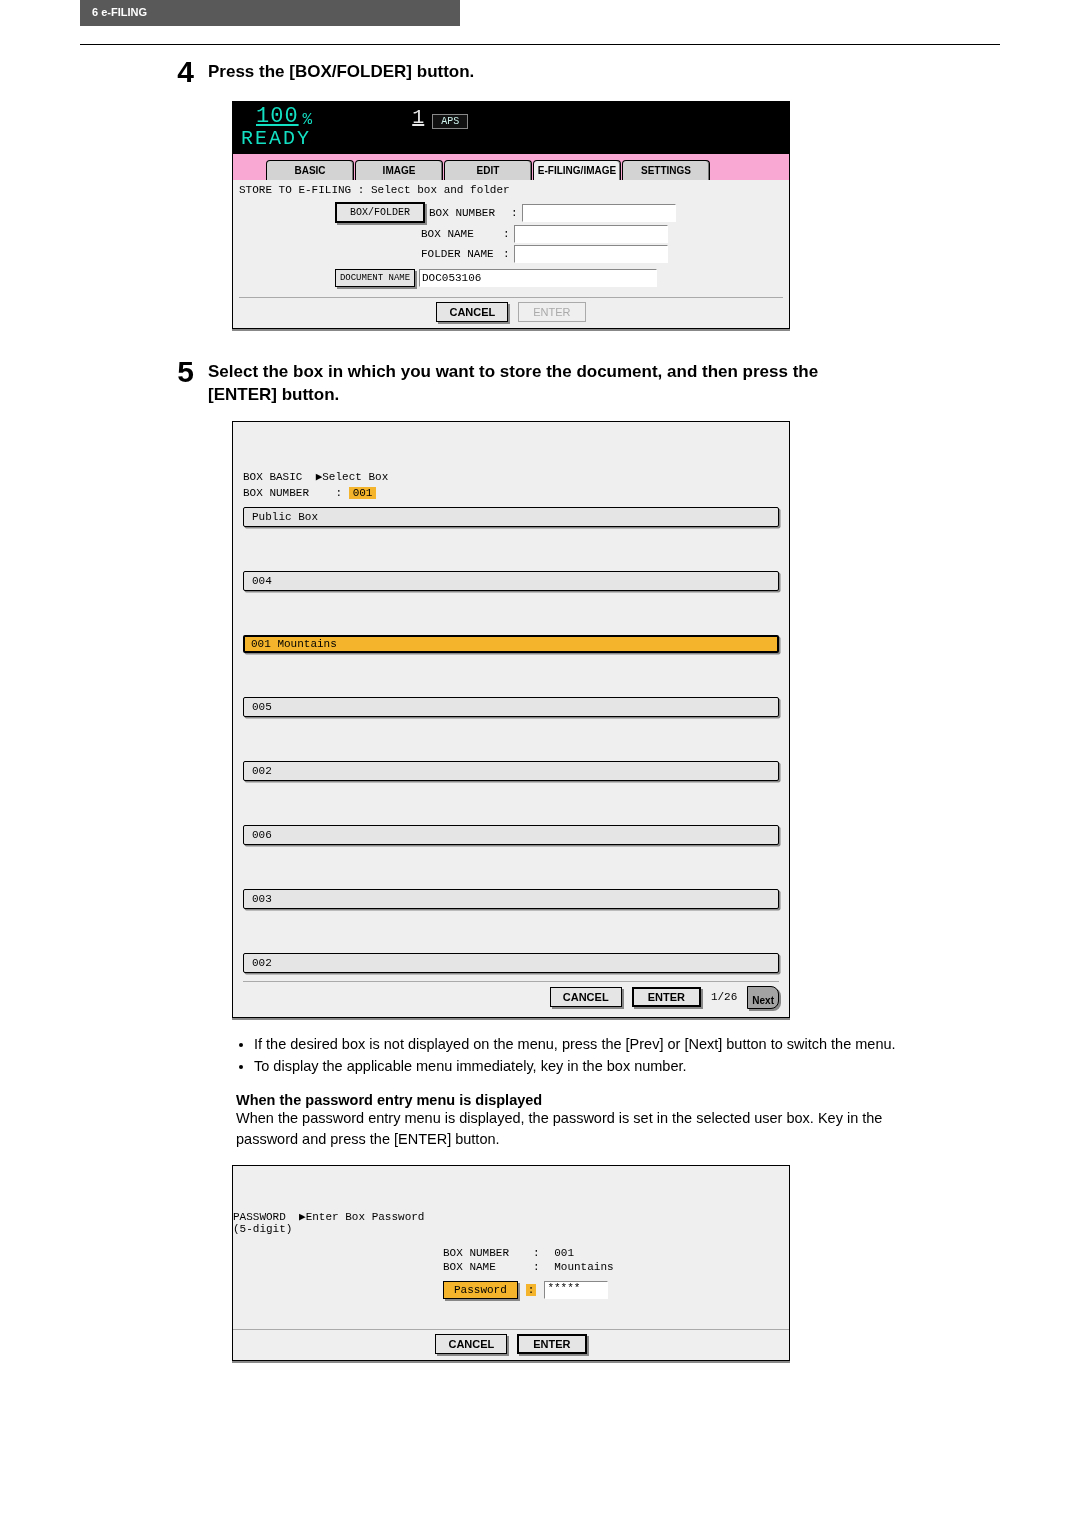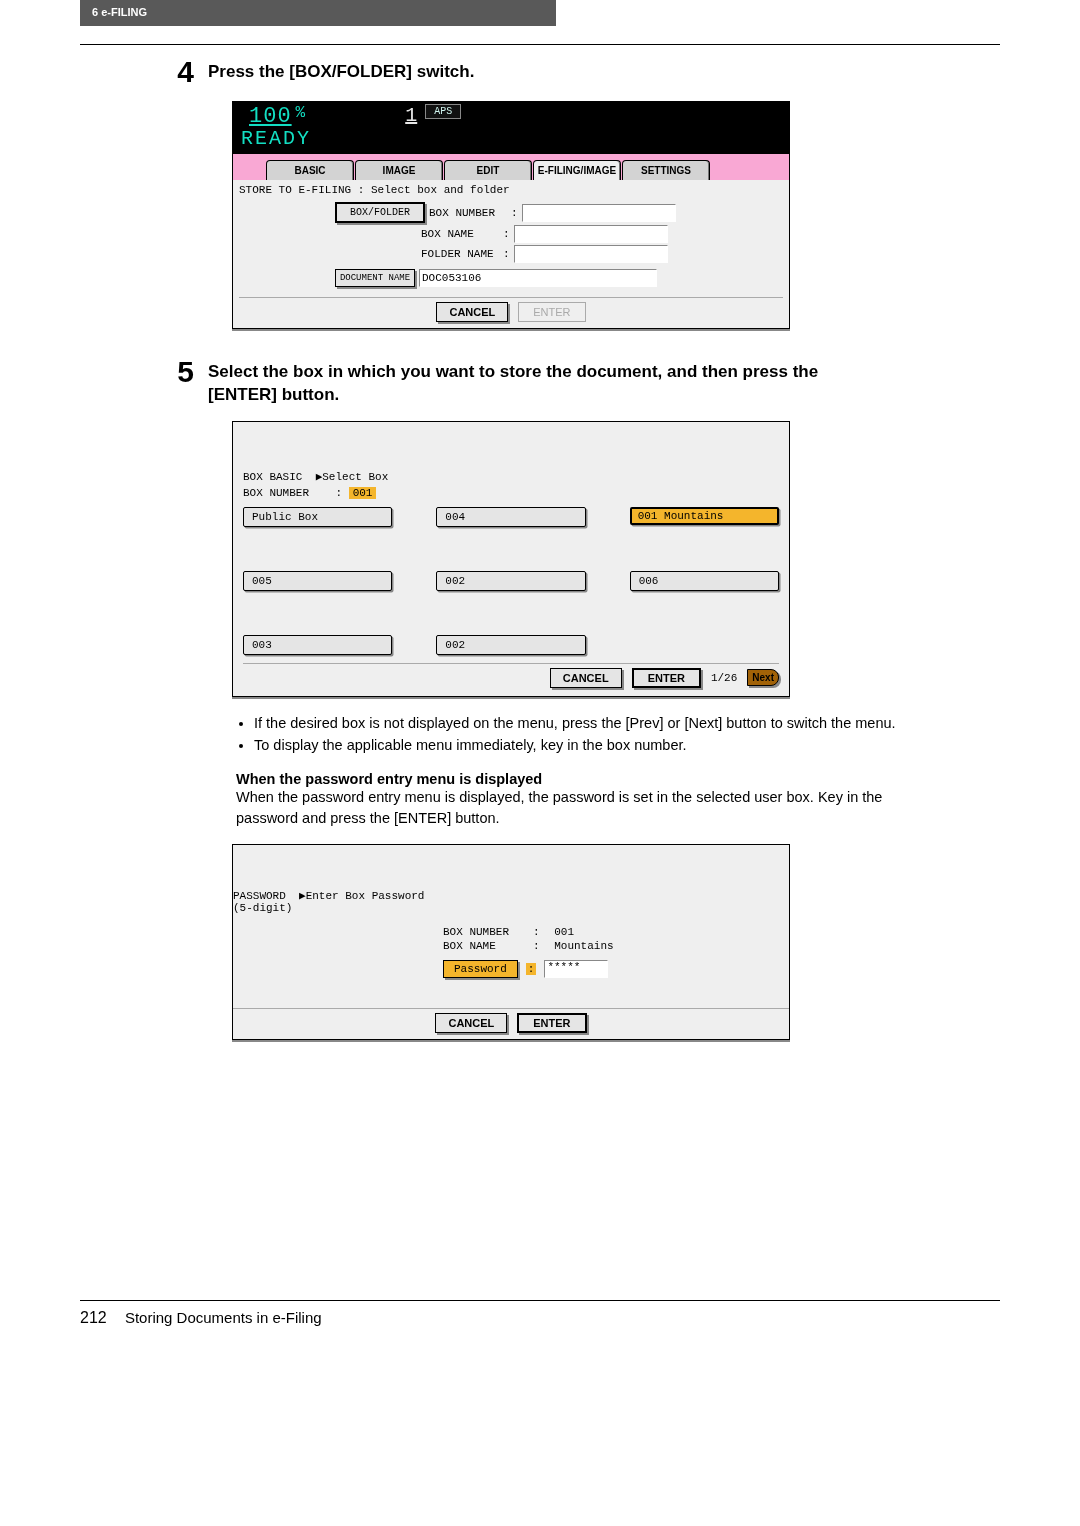--- a/index.html
+++ b/index.html
@@ -20,21 +20,21 @@
     background: #595959;
     color: #fff;
     font-size: 11px;
     font-weight: bold;
     padding: 6px 24px 6px 12px;
     display: inline-block;
   }
   .header-bar {
     background: #595959;
     height: 26px;
-    width: 476px;
+    width: 380px;
     margin-left: 80px;
   }
   .hr-line {
     border: none;
     border-top: 1.5px solid #000;
     margin: 18px 80px 0 80px;
   }
   .content {
     margin: 12px 80px 0 80px;
   }
@@ -68,23 +68,23 @@
     box-shadow: 0 2px 0 #888;
   }
   .scr-top {
     background: #000;
     color: #13dfc3;
     font-family: "Courier New", monospace;
     padding: 2px 0 4px 0;
   }
   .scr-top-row1 {
     display: flex;
-    align-items: flex-start;
+    align-items: flex-end;
     gap: 4px;
-    padding-left: 16px;
+    padding-left: 23px;
   }
   .scr-top-100 {
     font-size: 22px;
     text-decoration: underline;
     letter-spacing: 1px;
   }
   .scr-top-pct {
     font-size: 16px;
   }
   .scr-top-count {
@@ -235,21 +235,21 @@
   }
   .scr2 .pad {
     padding: 4px 10px;
   }
   .boxnum-hl {
     background: #f4b52c;
     padding: 0 4px;
   }
   .box-grid {
     display: grid;
-    grid-template-columns: 1fr 1fr 1fr;
+    grid-template-columns: 1fr;
     column-gap: 10px;
     row-gap: 4px;
     margin: 4px 10px 0 10px;
     gap: 44px;
   }
   .box-item {
     border: 1px solid #000;
     background: #e5e5e5;
     box-shadow: 1.5px 1.5px 0 #888;
     border-radius: 2px;
@@ -272,24 +272,24 @@
     padding-top: 4px;
   }
   .page-ind {
     font-family: "Courier New", monospace;
     font-size: 11px;
   }
   .next-btn {
     font-family: Arial, sans-serif;
     font-size: 10px;
     font-weight: bold;
-    background: #a16207;
+    background: #a3a3a3;
     border: 1px solid #000;
     box-shadow: 2px 2px 0 #888;
-    padding: 2px 4px 2px 4px;
+    padding: 8px 4px 2px 4px;
     border-radius: 0 8px 8px 0;
   }
 
   
   ul.notes {
     margin: 16px 0 0 156px;
     padding: 0 40px 0 18px;
     font-size: 14.5px;
     line-height: 1.4;
   }
@@ -386,21 +386,21 @@
   <div class="header-bar">
     <span class="header-tab">6   e-FILING</span>
   </div>
 
   <hr class="hr-line">
 
   <div class="content">
 
     <div class="step">
       <div class="step-num">4</div>
-      <div class="step-title">Press the [BOX/FOLDER] switch.</div>
+      <div class="step-title">Press the [BOX/FOLDER] button.</div>
     </div>
 
     <div class="scr">
       <div class="scr-top">
         <div class="scr-top-row1">
           <span class="scr-top-100">100</span>
           <span class="scr-top-pct">%</span>
           <span class="scr-top-count">1</span>
           <span class="scr-top-aps">APS</span>
         </div>

